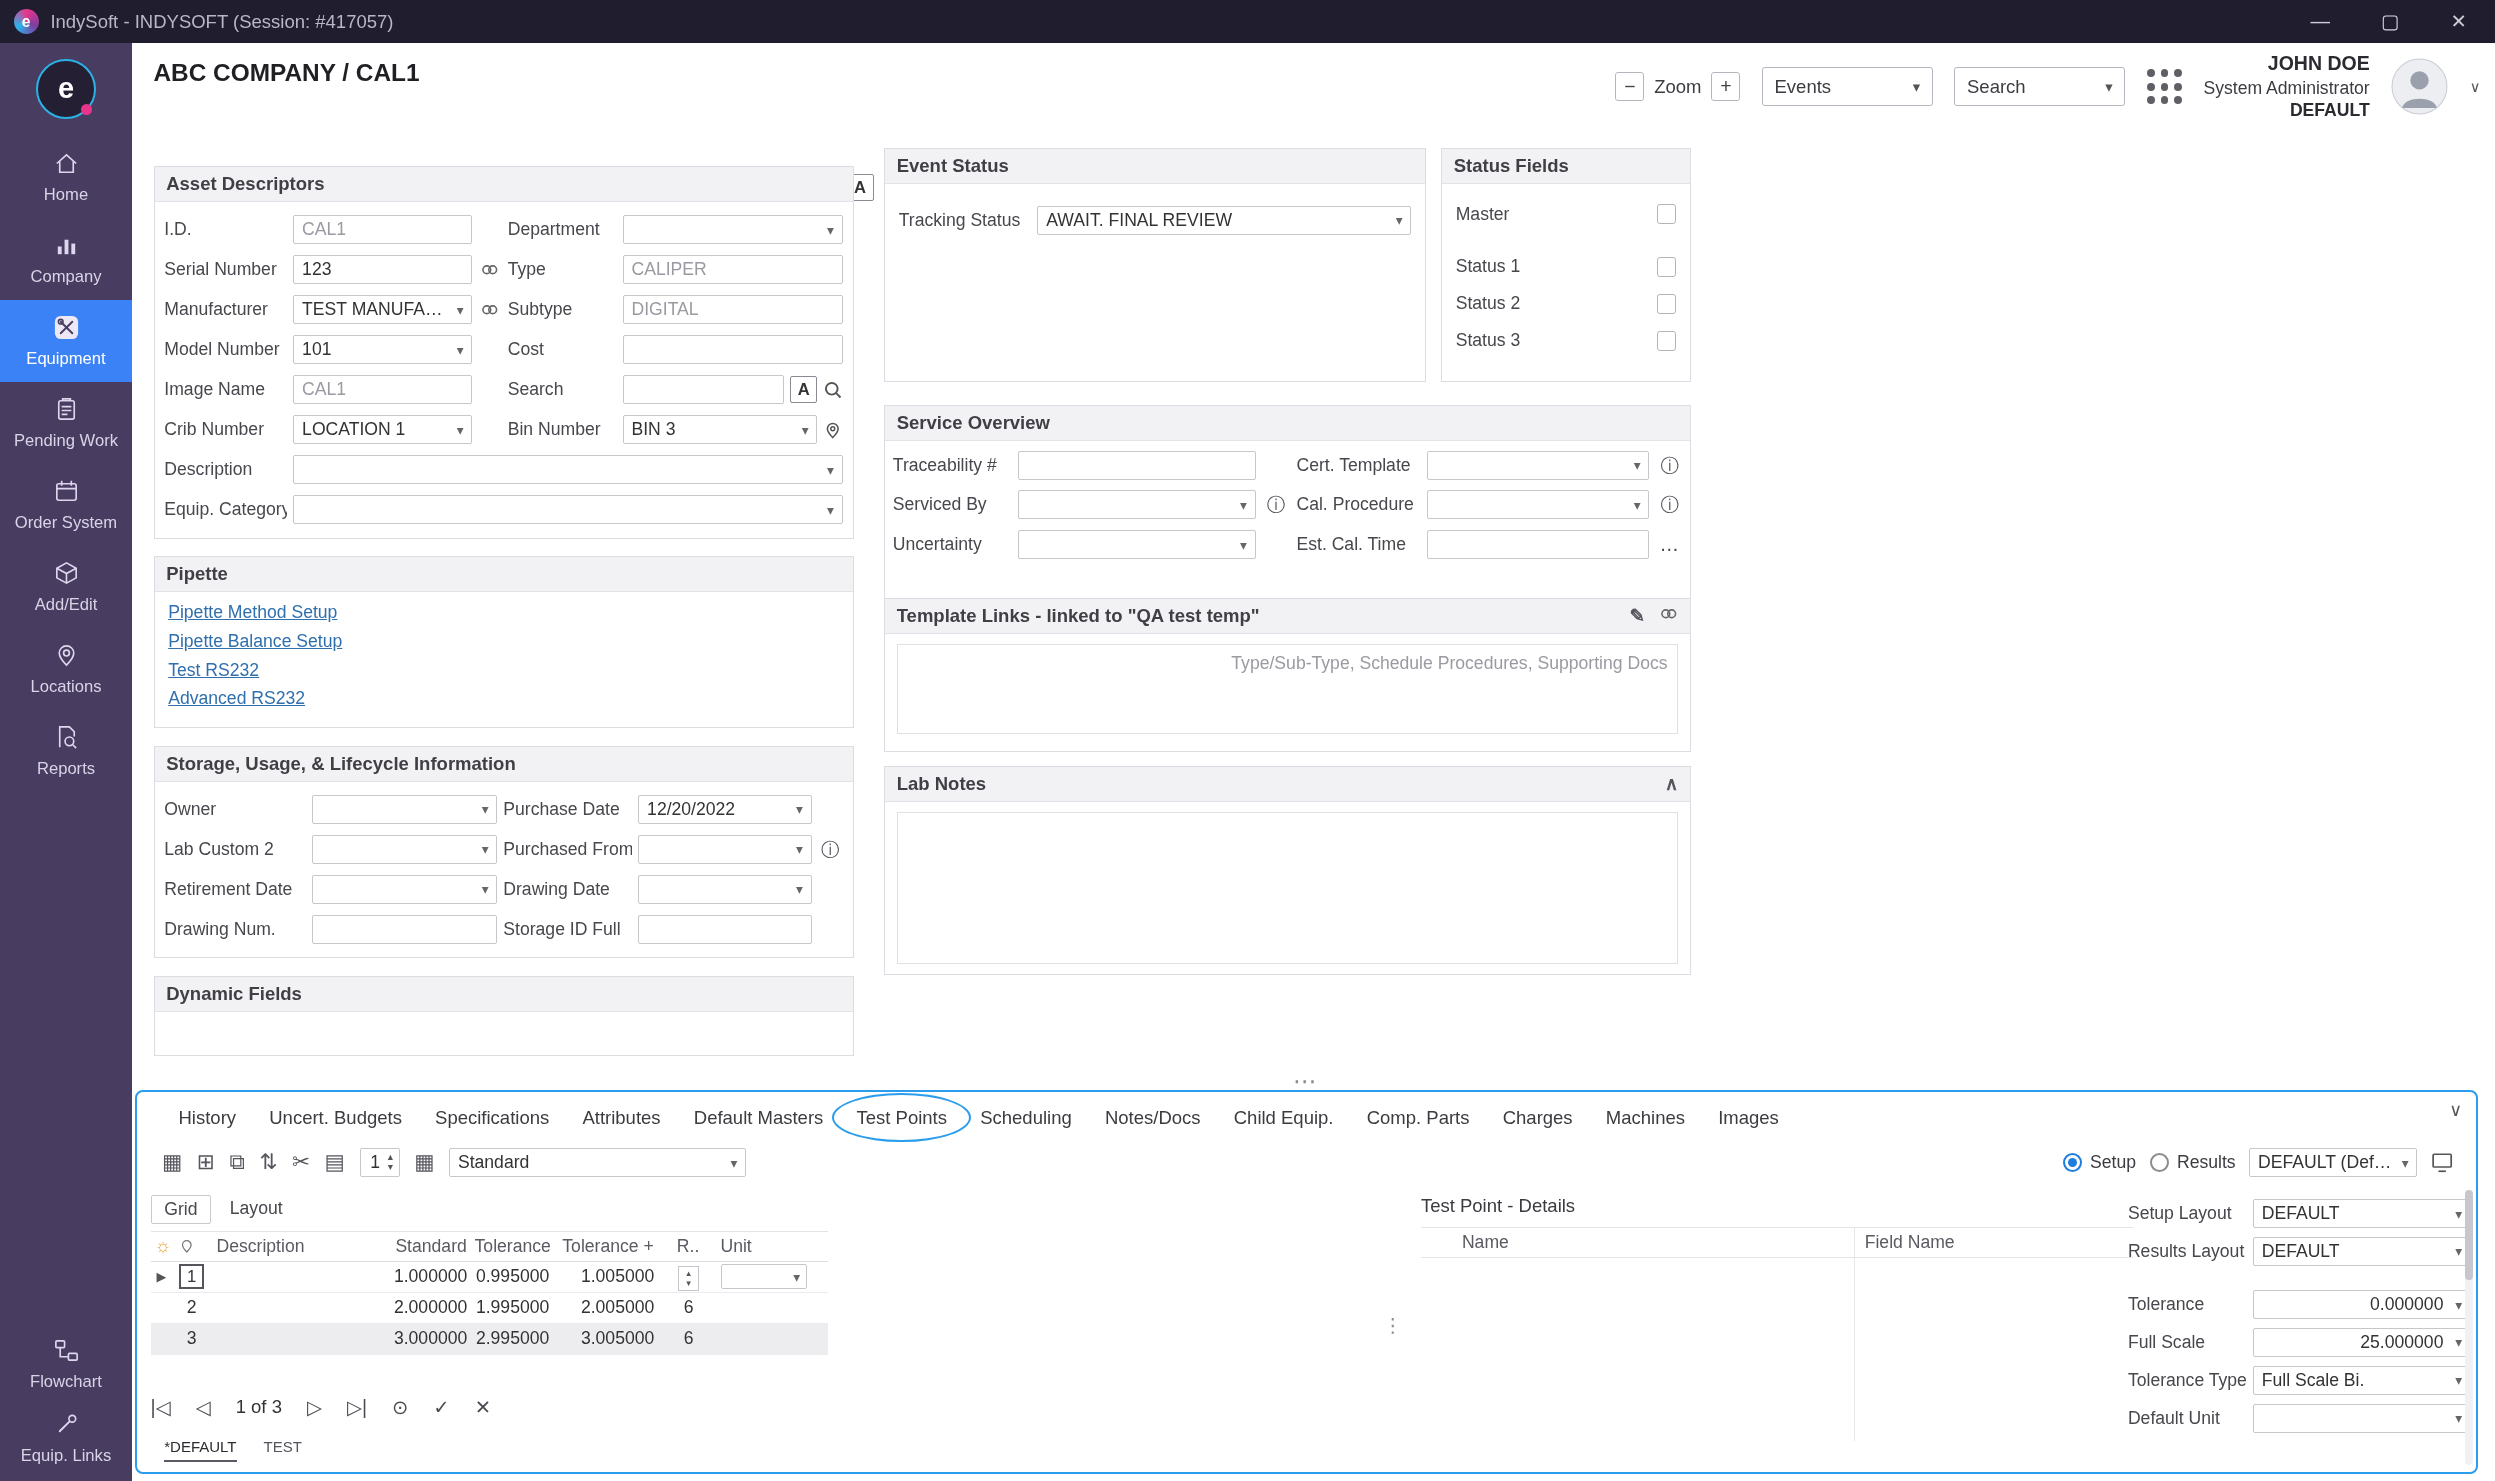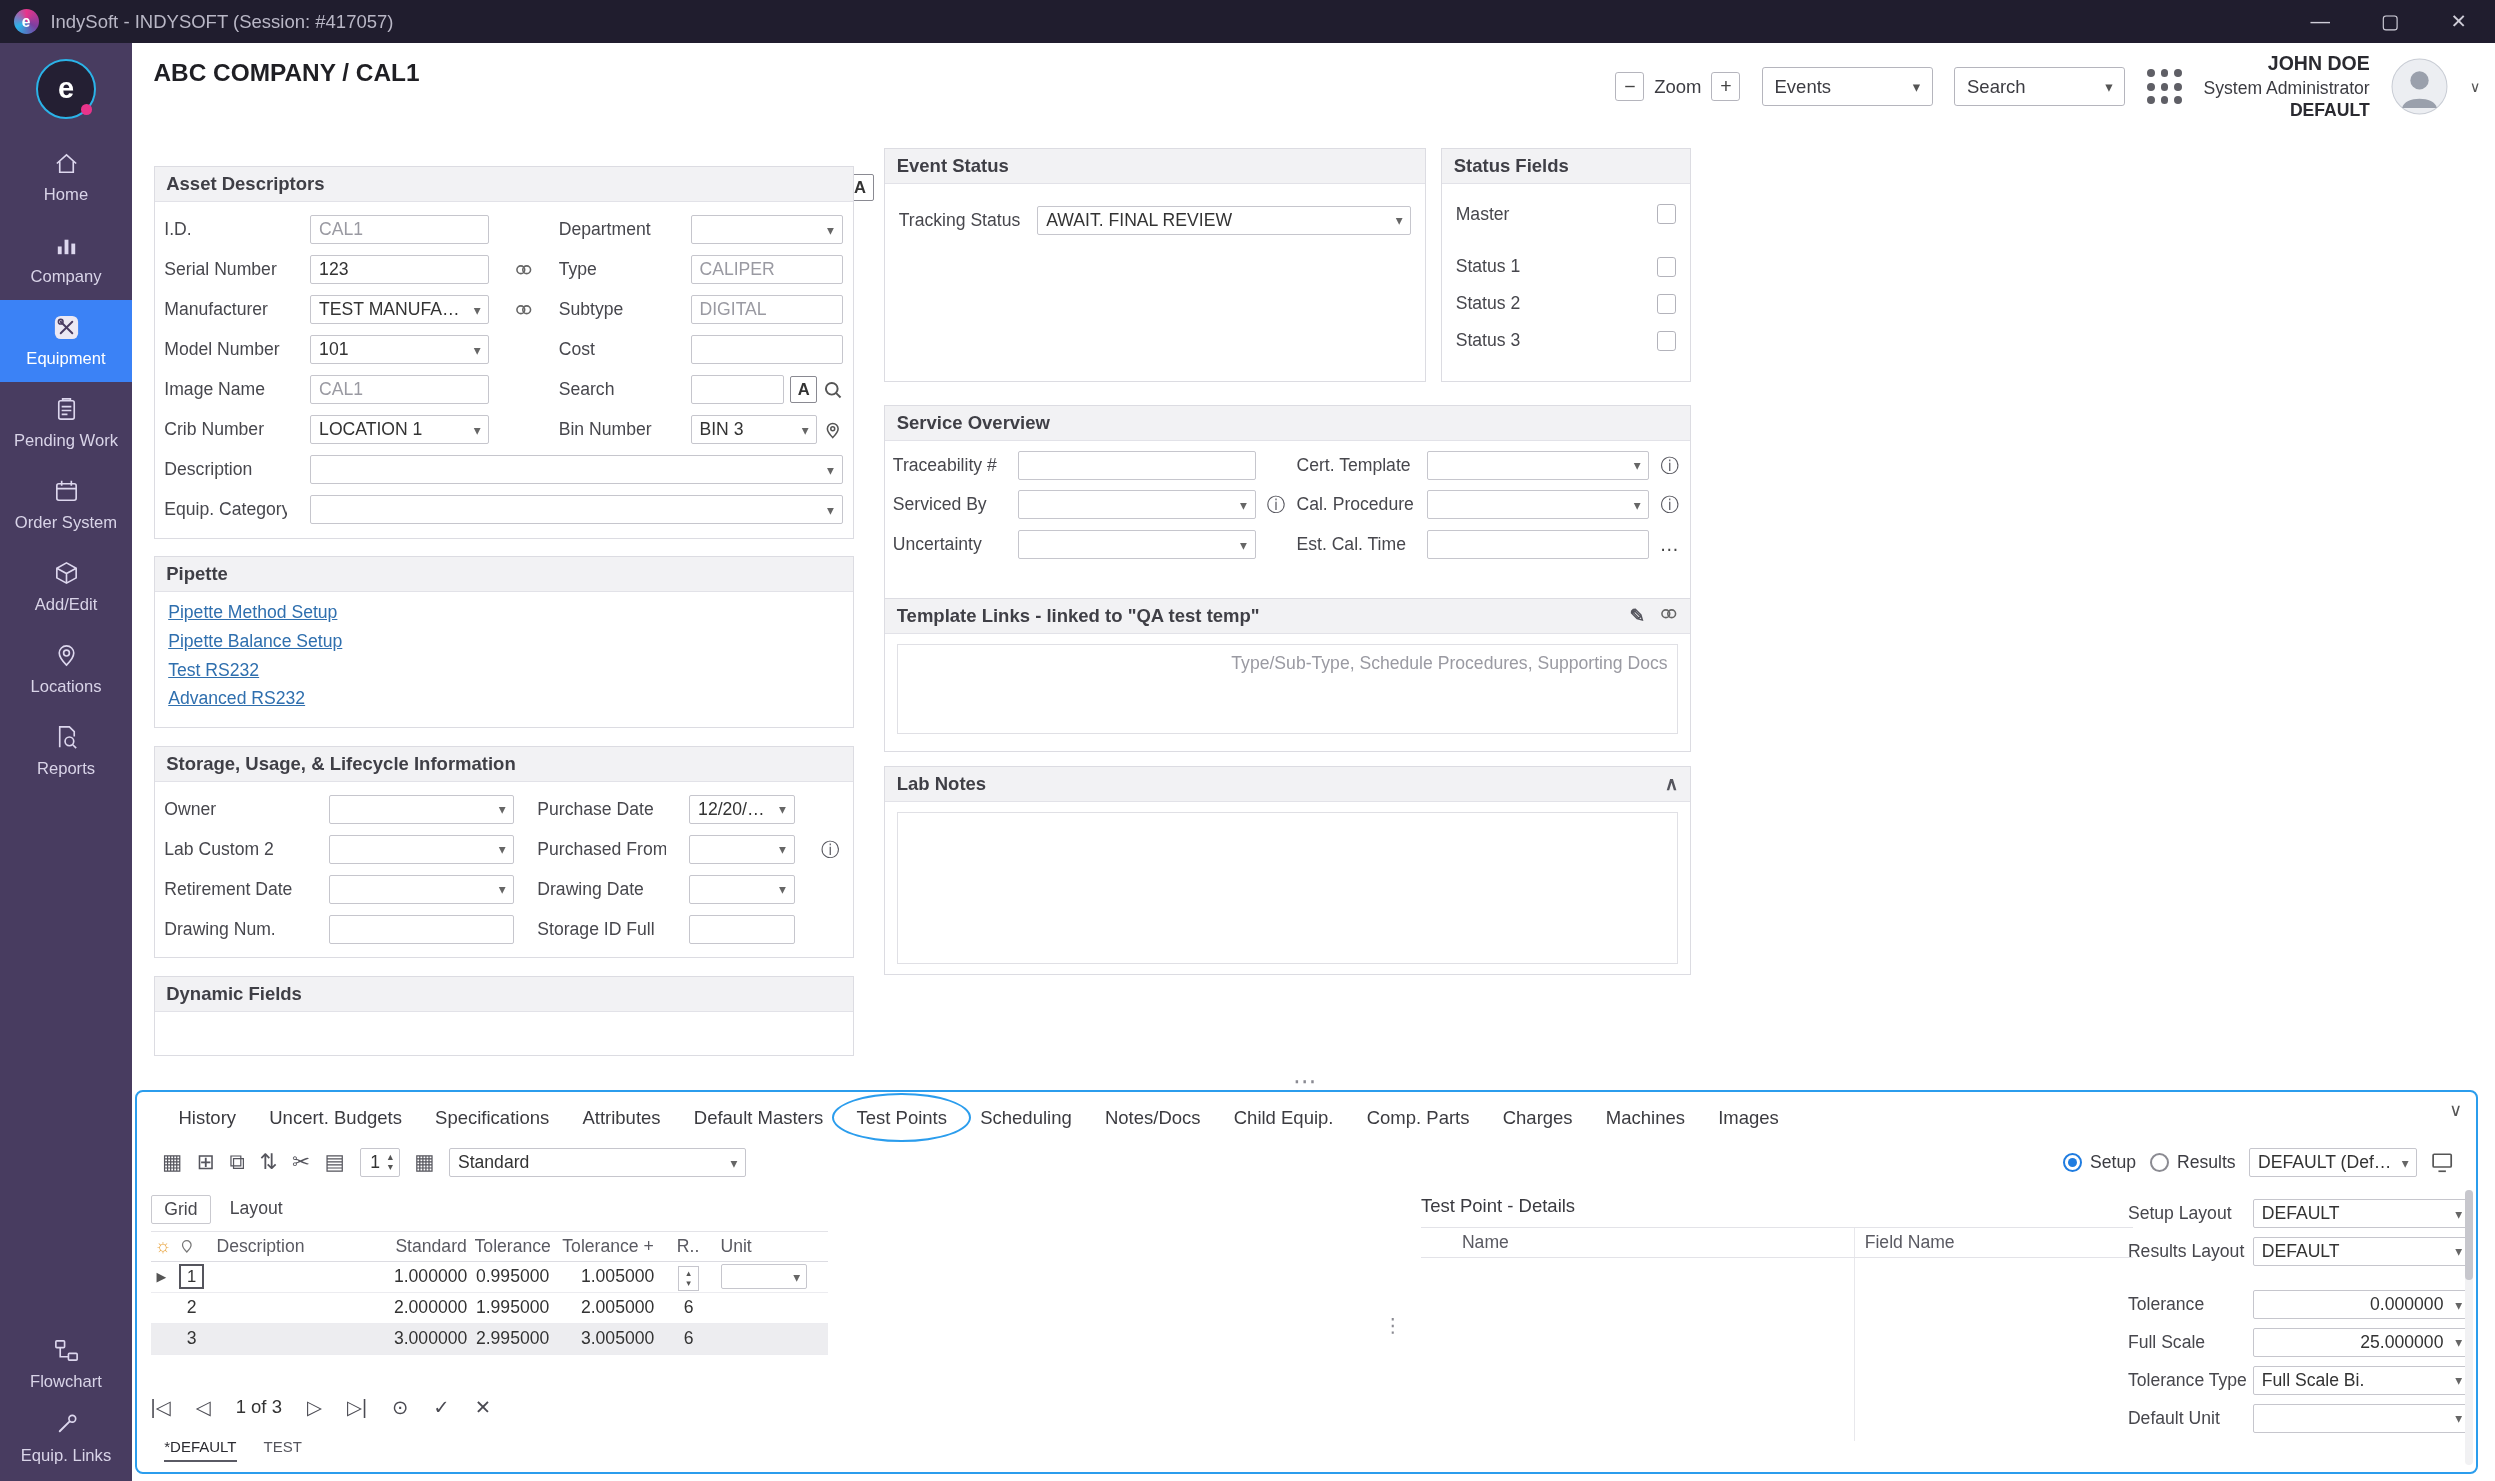--- a/index.html
+++ b/index.html
@@ -63,21 +63,21 @@
   .box { border:1px solid #dcdce2; background:#fff; }
   .box-h { height:35px; background:#f2f2f4; border-bottom:1px solid #e2e2e8; display:flex; align-items:center;
     padding:0 11.7px; font-size:18.5px; font-weight:bold; color:#3f3f46; }
   .box-b { padding:7.8px 9.8px; }
   .hspace { flex:1; }
 
   .col-left { position:absolute; left:21.5px; top:123px; width:700px; }
   .page-title { font-size:26px; font-weight:bold; color:#7c2f87; margin-bottom:13.7px; }
   .col-left .box { margin-bottom:17.6px; }
 
-  .frow { display:flex; align-items:center; height:40px; gap:23px; }
+  .frow { display:flex; align-items:center; height:40px; gap:6px; }
   .flabel { font-size:17.6px; color:#47474d; white-space:nowrap; overflow:hidden; }
   .l1 { width:123px; flex:none; }
   .l2 { width:109px; flex:none; }
   .licon { width:23.4px; flex:none; display:flex; justify-content:center; align-items:center; }
   .ctl { height:29px; border:1px solid #c6c6cd; border-radius:2px; background:#fff; display:flex;
     align-items:center; padding:0 7.8px; font-size:17.6px; color:#333; cursor:pointer; min-width:0; }
   .ctl .val { white-space:nowrap; overflow:hidden; text-overflow:ellipsis; }
   .ctl.ro .val { color:#9a9aa2; }
   .c1 { width:179px; flex:none; }
   .c2 { flex:1; }

